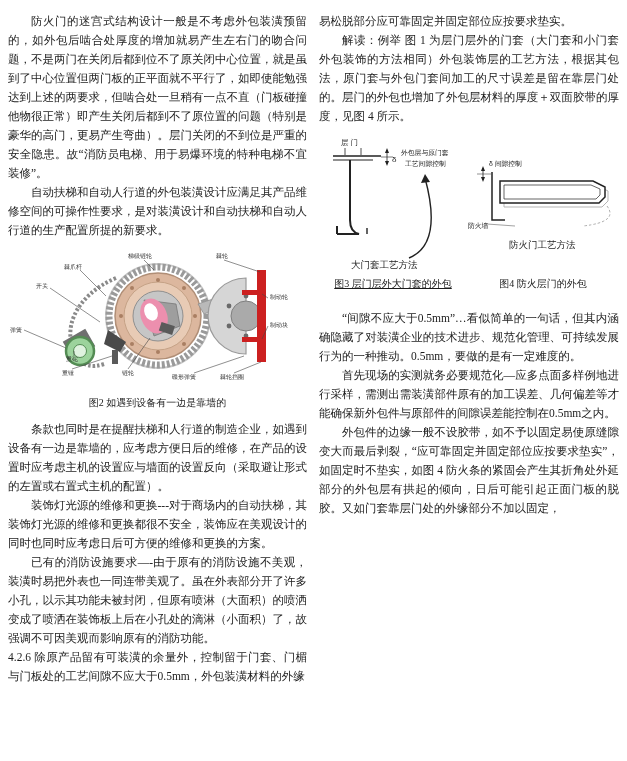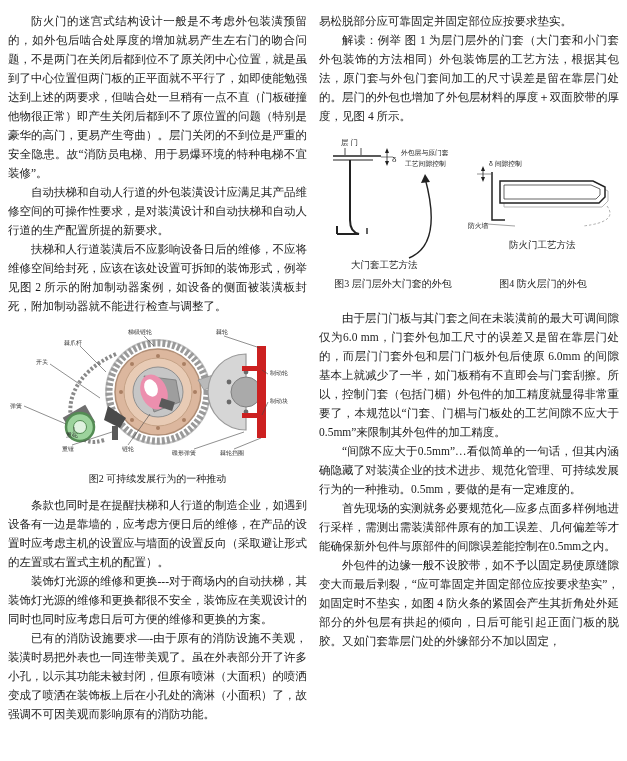--- a/index.html
+++ b/index.html
@@ -23,21 +23,20 @@
   .figbox{position:relative;}
   .figbox .figcap{margin-top:2px;}
   .svgnote{font-family:"Liberation Sans","DejaVu Sans",sans-serif;}
 </style>
 </head>
 <body>
 
 <div class="col col-left">
   <p class="para ind">防火门的迷宫式结构设计一般是不考虑外包装潢预留的，如外包后啮合处厚度的增加就易产生左右门的吻合问题，不是两门在关闭后都到位不了原关闭中心位置，就是虽到了中心位置但两门板的正平面就不平行了，如即使能勉强达到上述的两要求，但啮合处一旦稍有一点不直（门板碰撞他物很正常）即产生关闭后都到不了原位置的问题（特别是豪华的高门，更易产生弯曲）。层门关闭的不到位是严重的安全隐患。故“消防员电梯、用于易爆环境的特种电梯不宜装修”。</p>
   <p class="para ind">自动扶梯和自动人行道的外包装潢设计应满足其产品维修空间的可操作性要求，是对装潢设计和自动扶梯和自动人行道的生产配置所提的新要求。</p>
-  <p class="para ind">扶梯和人行道装潢后不应影响设备日后的维修，不应将维修空间给封死，应该在该处设置可拆卸的装饰形式，例举 见图 2 所示的附加制动器案例，如设备的侧面被装潢板封死，附加制动器就不能进行检查与调整了。</p>
 
   <div class="fig2-wrap">
     <svg width="299" height="140" viewBox="0 0 299 140">
 
       <path d="M108,26 C66,44 52,80 70,106" fill="none" stroke="#8a8a8a" stroke-width="4" stroke-dasharray="2.5 2"></path>
       <path d="M96,112 C84,116 76,114 70,106" fill="none" stroke="#8a8a8a" stroke-width="4" stroke-dasharray="2.5 2"></path>
 
       <circle cx="150" cy="64" r="52" fill="none" stroke="#c9c9c9" stroke-width="2"></circle>
       <circle cx="150" cy="64" r="49" fill="none" stroke="#9a9a9a" stroke-width="7" stroke-dasharray="3 2"></circle>
 
@@ -104,34 +103,35 @@
     <span class="fig2-label" style="left:28px;top:31px;">开关</span>
     <span class="fig2-label" style="left:2px;top:75px;">弹簧</span>
     <span class="fig2-label" style="left:58px;top:104px;">重砣</span>
     <span class="fig2-label" style="left:54px;top:118px;">重锤</span>
     <span class="fig2-label" style="left:114px;top:118px;">链轮</span>
     <span class="fig2-label" style="left:262px;top:42px;">制动轮</span>
     <span class="fig2-label" style="left:262px;top:70px;">制动块</span>
     <span class="fig2-label" style="left:164px;top:122px;">碟形弹簧</span>
     <span class="fig2-label" style="left:212px;top:122px;">棘轮挡圈</span>
   </div>
-  <span class="figcap">图2 可持续发展行为的一种推动</span>
+  <span class="figcap">图2 如遇到设备有一边是靠墙的</span>
 
   <p class="para ind">条款也同时是在提醒扶梯和人行道的制造企业，如遇到设备有一边是靠墙的，应考虑方便日后的维修，在产品的设置时应考虑主机的设置应与墙面的设置反向（采取避让形式的左置或右置式主机的配置）。</p>
   <p class="para ind">装饰灯光源的维修和更换---对于商场内的自动扶梯，其装饰灯光源的维修和更换都很不安全，装饰应在美观设计的同时也同时应考虑日后可方便的维修和更换的方案。</p>
   <p class="para ind">已有的消防设施要求—-由于原有的消防设施不美观，装潢时易把外表也一同连带美观了。虽在外表部分开了许多小孔，以示其功能未被封闭，但原有喷淋（大面积）的喷洒变成了喷洒在装饰板上后在小孔处的滴淋（小面积）了，故强调不可因美观而影响原有的消防功能。</p>
+  <p class="para">4.2.6 除原产品留有可装潢的余量外，控制留于门套、门楣与门板处的工艺间隙不应大于0.5mm，外包装潢材料的外缘</p>
 </div>
 
 <div class="col col-right">
   <p class="para">易松脱部分应可靠固定并固定部位应按要求垫实。</p>
   <p class="para ind">解读：例举 图 1 为层门层外的门套（大门套和小门套外包装饰的方法相同）外包装饰层的工艺方法，根据其包法，原门套与外包门套间加工的尺寸误差是留在靠层门处的。层门的外包也增加了外包层材料的厚度＋双面胶带的厚度，见图 4 所示。</p>
 
   <div class="figrow">
 
-    <div class="figbox" style="width:148px;">
+    <div class="figbox" style="width:148px;text-decoration:underline;">
       <svg width="148" height="135" viewBox="0 0 148 135">
 
         <line x1="26" y1="12" x2="26" y2="19" stroke="#222" stroke-width="0.8"></line>
         <line x1="42" y1="12" x2="42" y2="19" stroke="#222" stroke-width="0.8"></line>
         <line x1="14" y1="20" x2="62" y2="20" stroke="#222" stroke-width="1.4"></line>
         <line x1="14" y1="24" x2="54" y2="24" stroke="#222" stroke-width="1"></line>
 
         <path d="M31,24 V84 Q31,96 40,98 H18 M18,98 V90" fill="none" stroke="#222" stroke-width="2"></path>
         <path d="M48,98 V92" fill="none" stroke="#222" stroke-width="1.4"></path>
 
@@ -171,17 +171,16 @@
         <line x1="20" y1="88" x2="48" y2="90" stroke="#444" stroke-width="0.5"></line>
 
         <text class="svgnote" x="22" y="30" font-size="6.8" fill="#222">δ 间隙控制</text>
         <text class="svgnote" x="1" y="92" font-size="6.8" fill="#222">防火墙</text>
         <text x="42" y="112" font-size="9.5" fill="#1c1c1c">防火门工艺方法</text>
       </svg>
       <span class="figcap">图4 防火层门的外包</span>
     </div>
   </div>
 
-  <p class="para ind">由于层门门板与其门套之间在未装潢前的最大可调间隙仅为6.0 mm，门套外包加工尺寸的误差又是留在靠层门处的，而层门门套外包和层门门板外包后使原 6.0mm 的间隙基本上就减少了一半，如门板稍有不直即会与门套刮擦。所以，控制门套（包括门楣）外包件的加工精度就显得非常重要了，本规范以“门套、门楣与门板处的工艺间隙不应大于0.5mm”来限制其外包件的加工精度。</p>
   <p class="para ind">“间隙不应大于0.5mm”…看似简单的一句话，但其内涵确隐藏了对装潢企业的技术进步、规范化管理、可持续发展行为的一种推动。0.5mm，要做的是有一定难度的。</p>
   <p class="para ind">首先现场的实测就务必要规范化—应多点面多样例地进行采样，需测出需装潢部件原有的加工误差、几何偏差等才能确保新外包件与原部件的间隙误差能控制在0.5mm之内。</p>
   <p class="para ind">外包件的边缘一般不设胶带，如不予以固定易使原缝隙变大而最后剥裂，“应可靠固定并固定部位应按要求垫实”，如固定时不垫实，如图 4 防火条的紧固会产生其折角处外延部分的外包层有拱起的倾向，日后可能引起正面门板的脱胶。又如门套靠层门处的外缘部分不加以固定，</p>
 </div>
 
 </body></html>

